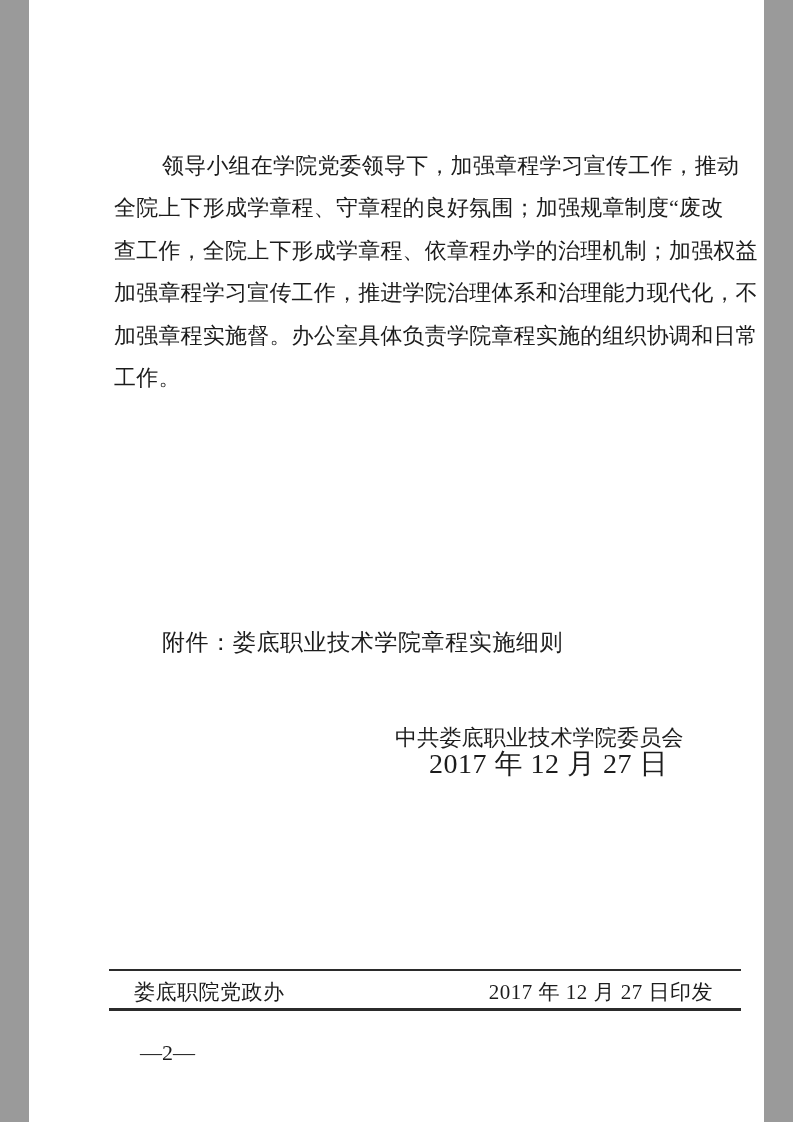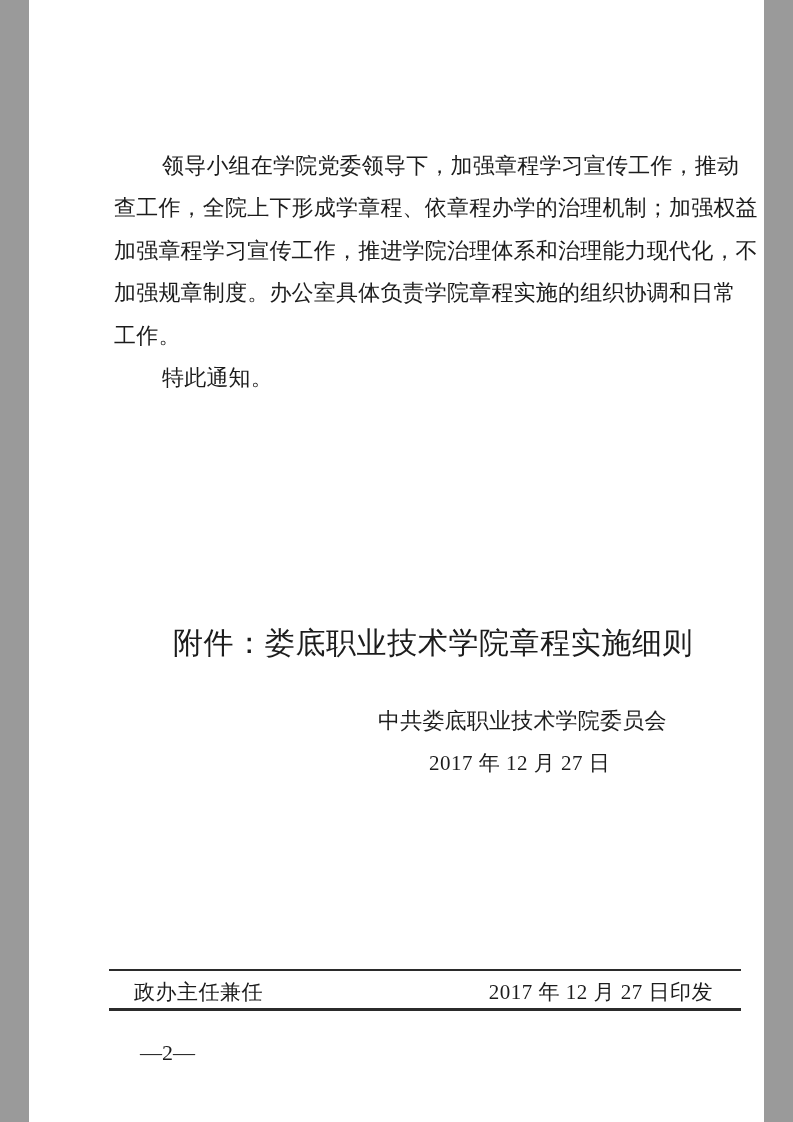--- a/index.html
+++ b/index.html
@@ -31,45 +31,45 @@
     line-height: 42.4px;
     letter-spacing: 0.2px;
     white-space: nowrap;
   }
   .body-lines p.line.indent {
     text-indent: 48px;
   }
   
   .attachment {
     position: absolute;
-    left: 144px;
+    left: 133px;
     top: 629px;
     margin: 0;
-    font-size: 30px;
+    font-size: 23px;
     line-height: 27px;
     letter-spacing: 0.6px;
     white-space: nowrap;
   }
   
   .sig-org {
     position: absolute;
     left: 349px;
     top: 707px;
-    margin: 0;
+    margin: 17px;
     font-size: 22px;
     line-height: 27px;
     letter-spacing: 0.2px;
     white-space: nowrap;
   }
   .sig-date {
     position: absolute;
     left: 400px;
     top: 750px;
     margin: 0;
-    font-size: 21px;
+    font-size: 28px;
     line-height: 27px;
     letter-spacing: 0.5px;
     white-space: nowrap;
   }
   
   .footer-rule {
     position: absolute;
     left: 80px;
     width: 632px;
     background: #2b2b2b;
@@ -109,34 +109,34 @@
     white-space: nowrap;
   }
 </style>
 </head>
 <body>
 
 <div class="page">
 
   <div class="body-lines">
       <p class="line indent">领导小组在学院党委领导下，加强章程学习宣传工作，推动</p>
+      <p class="line">全院上下形成学章程、守章程的良好氛围；加强规章制度“废改</p>
       <p class="line">查工作，全院上下形成学章程、依章程办学的治理机制；加强权益</p>
       <p class="line">加强章程学习宣传工作，推进学院治理体系和治理能力现代化，不</p>
-      <p class="line">加强规章制度。办公室具体负责学院章程实施的组织协调和日常</p>
+      <p class="line">加强章程实施督。办公室具体负责学院章程实施的组织协调和日常</p>
       <p class="line">工作。</p>
-      <p class="line indent">特此通知。</p>
     </div>
 
   <p class="attachment">附件：娄底职业技术学院章程实施细则</p>
 
   <p class="sig-org">中共娄底职业技术学院委员会</p>
   <p class="sig-date">2017 年 12 月 27 日</p>
 
   <div class="footer-rule top"></div>
   <div class="footer-row">
-    <span class="footer-office">政办主任兼任</span>
+    <span class="footer-office">娄底职院党政办</span>
     <span class="footer-printdate">2017 年 12 月 27 日印发</span>
   </div>
   <div class="footer-rule bottom"></div>
 
   <p class="page-number">—2—</p>
 
 </div>
 
 </body></html>

